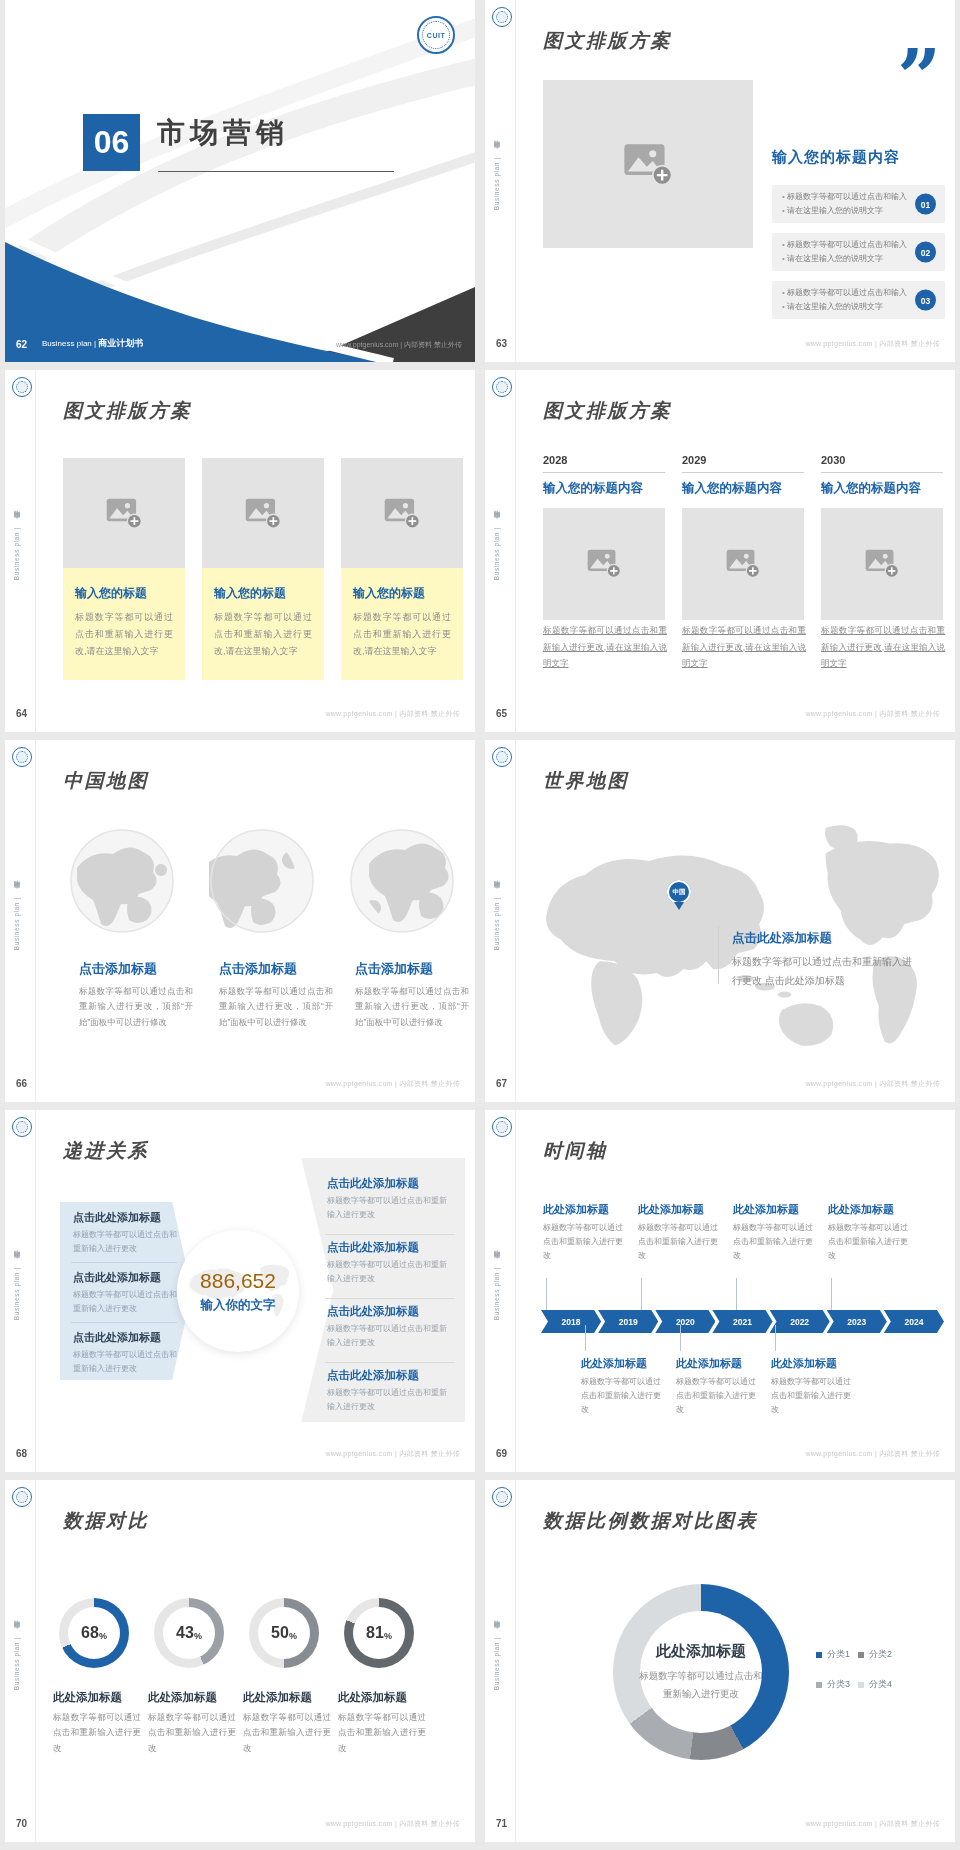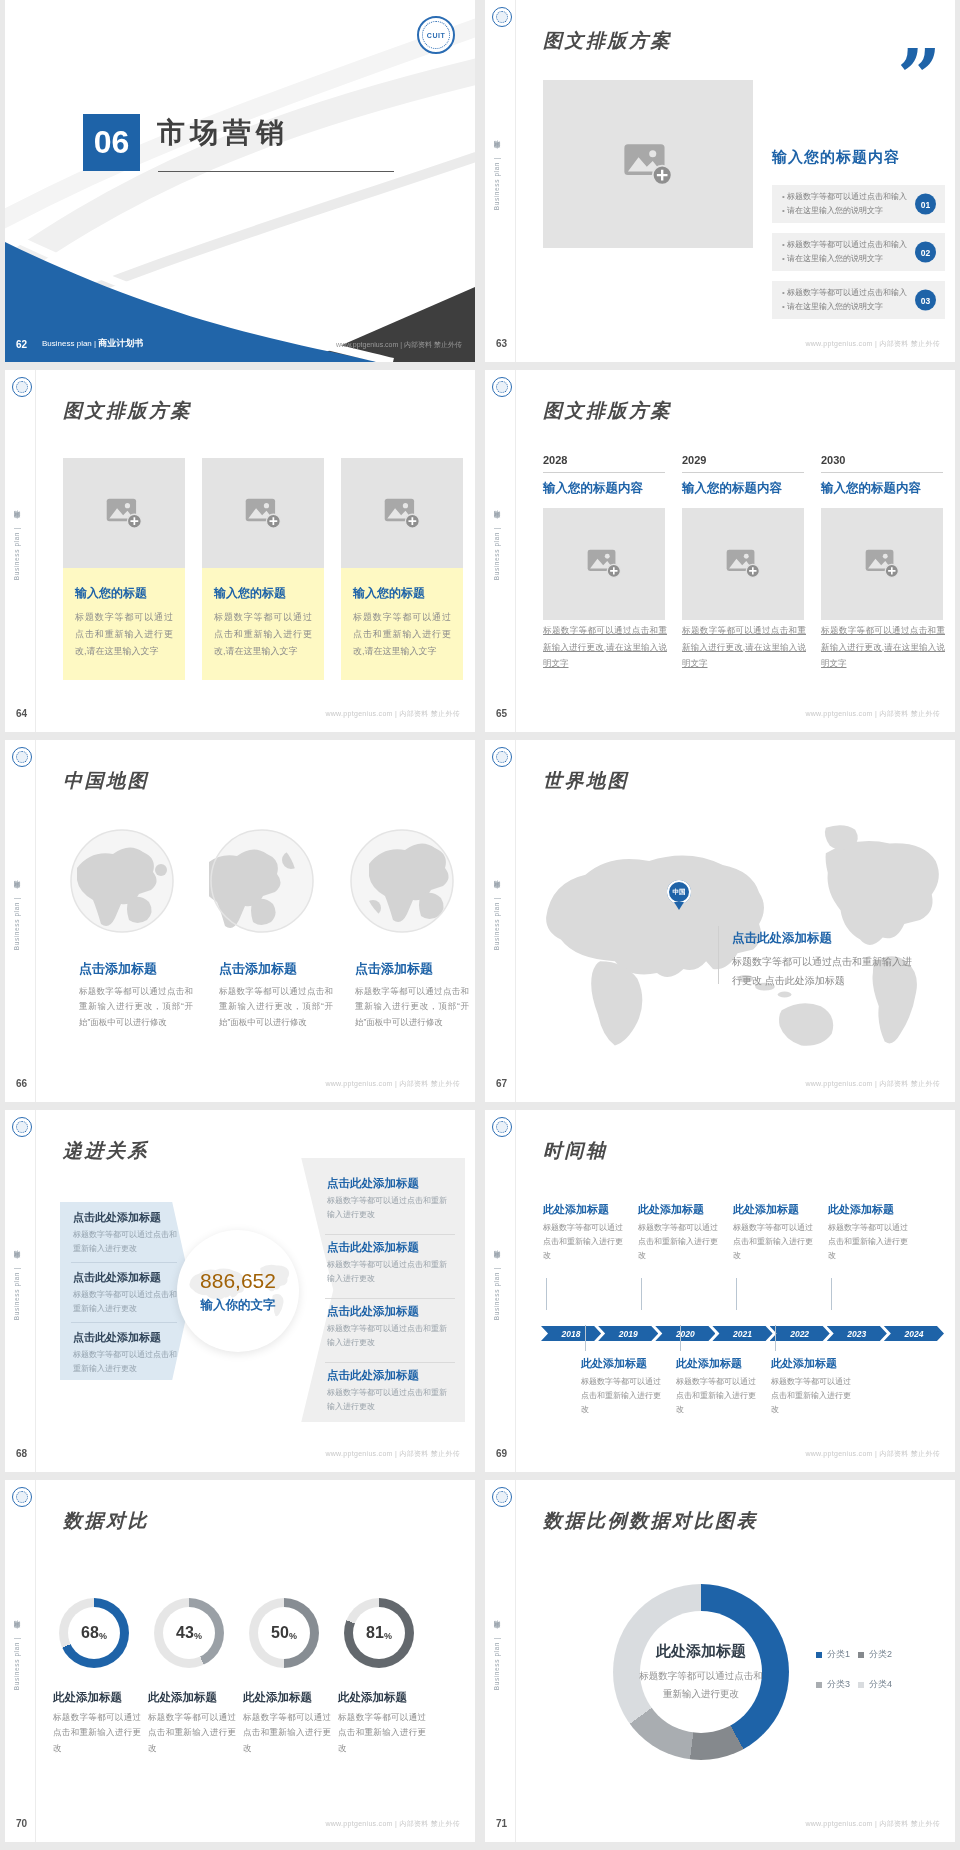--- a/index.html
+++ b/index.html
@@ -82,21 +82,21 @@
   .s68R{left:322px;width:126px;}
   .s68R h4{font-size:11.5px;font-weight:bold;color:#1e63a8;margin-bottom:3px;white-space:nowrap;}
   .s68R p{font-size:8px;color:#97a0a8;line-height:1.75;}
   .s68-sepR{left:320px;width:130px;height:1px;background:#dadada;}
   
   .s69-top{width:88px;}
   .s69-top h4,.s69-bot h4{font-size:11px;font-weight:bold;color:#1e63a8;margin-bottom:4px;white-space:nowrap;}
   .s69-top p,.s69-bot p{font-size:8px;color:#8f8f8f;line-height:1.75;width:80px;}
   .s69-bot{width:88px;}
   .vline{width:1px;background:#b9c6d2;}
-  .tl-band{left:56px;top:216px;width:400px;height:15px;display:flex;font-style:italic;}
+  .tl-band{left:56px;top:200px;width:400px;height:23px;display:flex;}
   .chev{flex:1;margin-right:-3px;clip-path:polygon(0 0,calc(100% - 7px) 0,100% 50%,calc(100% - 7px) 100%,0 100%,7px 50%);background:#1e63a8;color:#fff;font-size:8.5px;font-weight:bold;display:flex;align-items:center;justify-content:center;}
   
   .donut{width:70px;height:70px;border-radius:50%;top:118px;}
   .hole{position:absolute;inset:9px;background:#fff;border-radius:50%;display:flex;align-items:center;justify-content:center;}
   .pv{font-size:16px;font-weight:bold;color:#3a3a3a;}
   .pu{font-size:9px;font-weight:bold;color:#3a3a3a;margin-top:5px;}
   .s70-cap h4{font-size:11.5px;font-weight:bold;color:#2f3d4c;margin-bottom:5px;white-space:nowrap;}
   .s70-cap p{font-size:8.5px;color:#8f8f8f;line-height:1.8;width:88px;text-align:justify;}
   .s70-cap{top:210px;}
   

